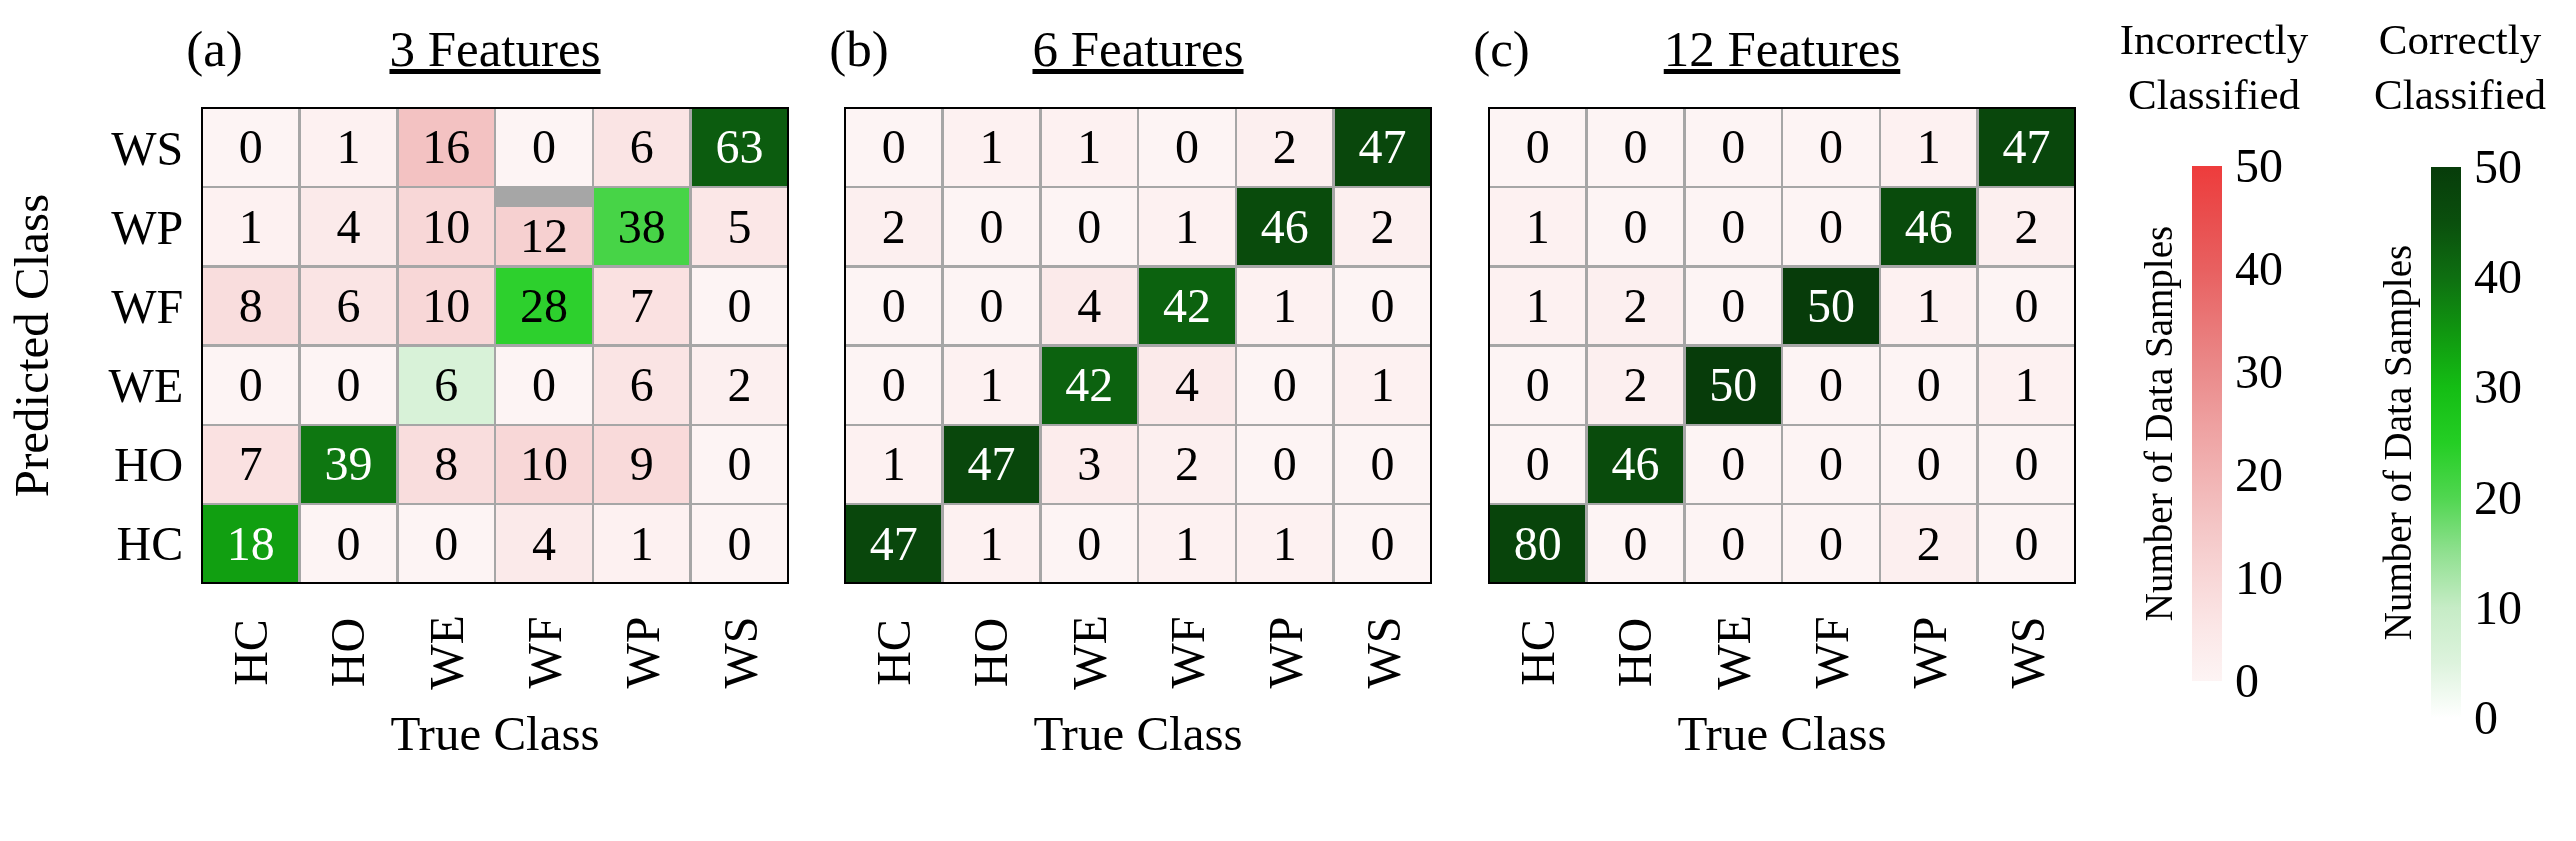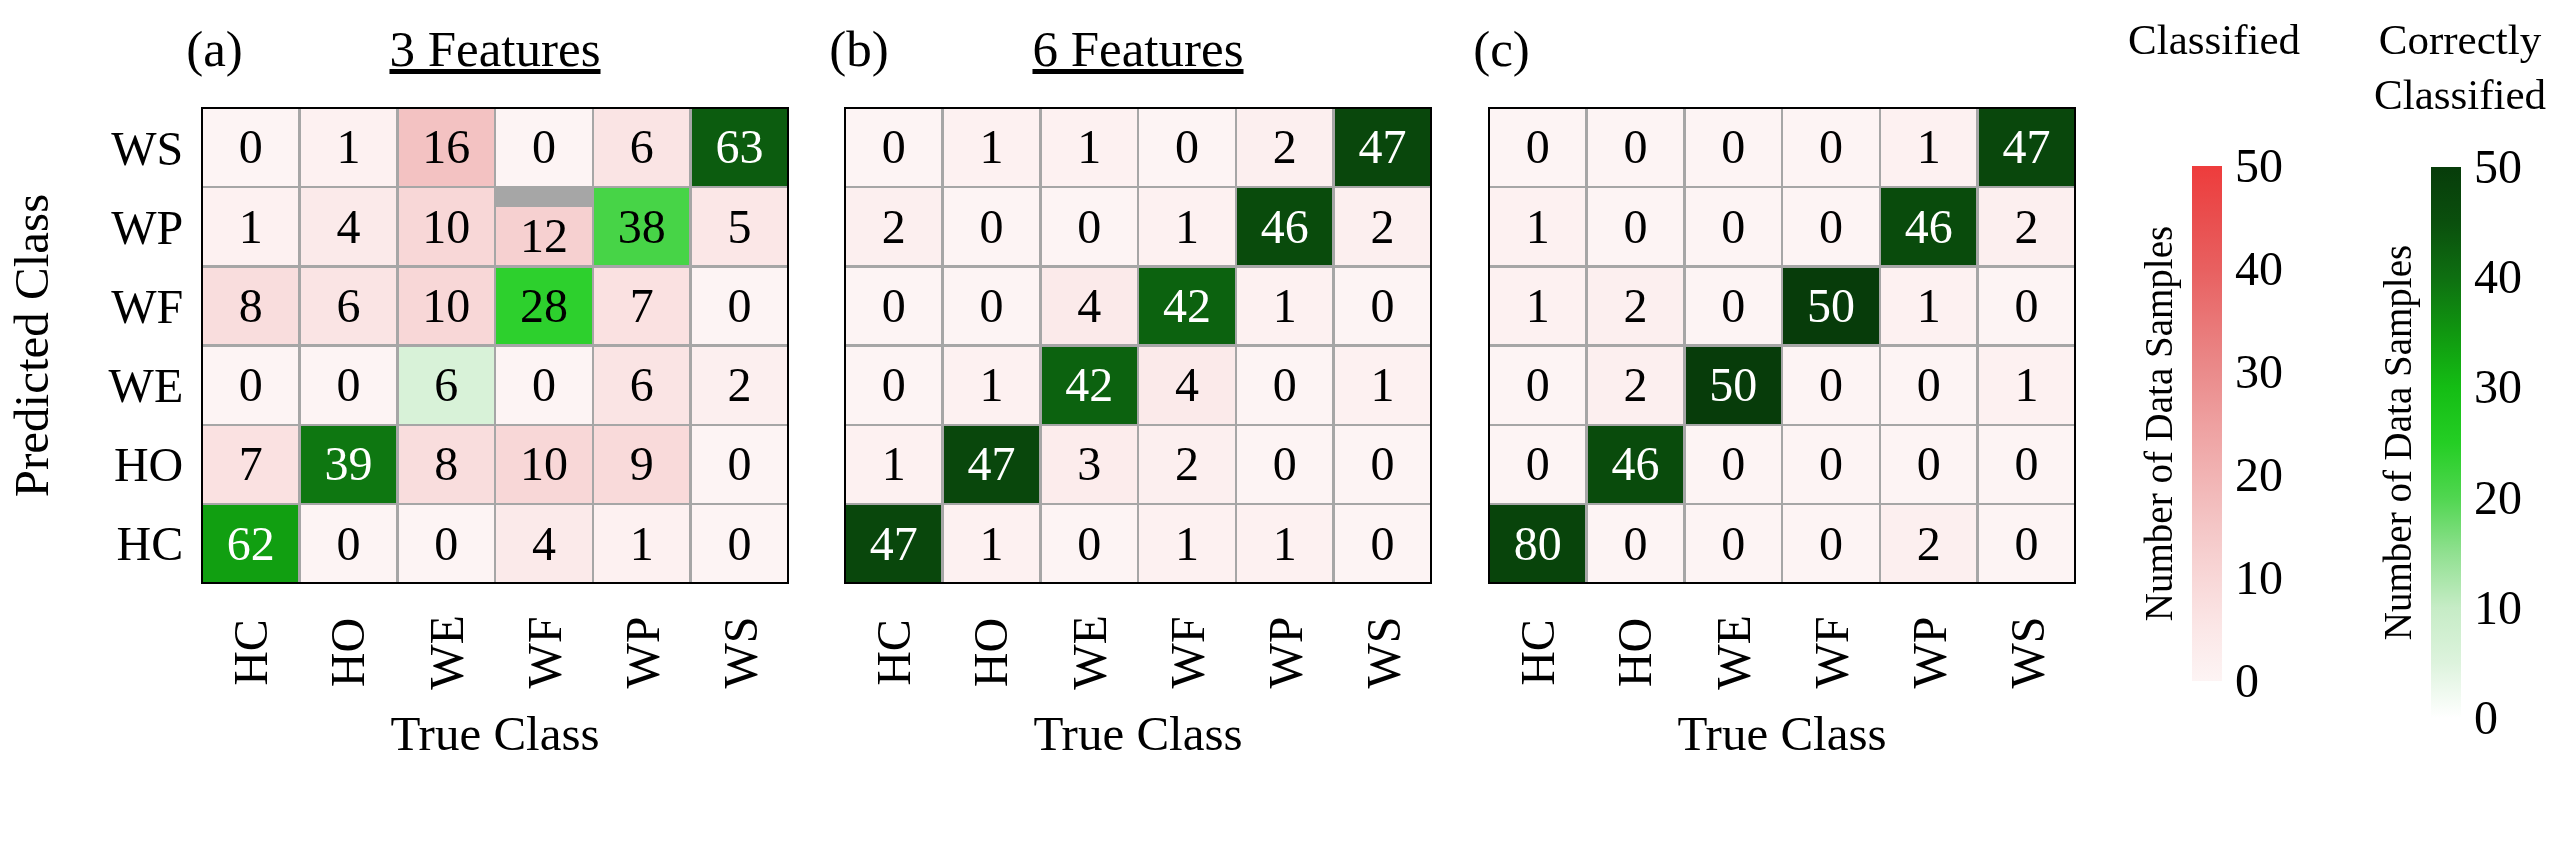--- a/index.html
+++ b/index.html
@@ -92,21 +92,21 @@
         <div class="cell" style="background: rgb(216, 242, 216); color: rgb(0, 0, 0);">6</div>
         <div class="cell" style="background: rgb(253, 244, 244); color: rgb(0, 0, 0);">0</div>
         <div class="cell" style="background: rgb(250, 228, 228); color: rgb(0, 0, 0);">6</div>
         <div class="cell" style="background: rgb(252, 239, 239); color: rgb(0, 0, 0);">2</div>
         <div class="cell" style="background: rgb(250, 225, 225); color: rgb(0, 0, 0);">7</div>
         <div class="cell" style="background: rgb(14, 119, 17); color: rgb(255, 255, 255);">39</div>
         <div class="cell" style="background: rgb(249, 221, 221); color: rgb(0, 0, 0);">8</div>
         <div class="cell" style="background: rgb(248, 215, 215); color: rgb(0, 0, 0);">10</div>
         <div class="cell" style="background: rgb(249, 218, 218); color: rgb(0, 0, 0);">9</div>
         <div class="cell" style="background: rgb(253, 244, 244); color: rgb(0, 0, 0);">0</div>
-        <div class="cell" style="background: rgb(17, 159, 17); color: rgb(255, 255, 255);">62</div>
+        <div class="cell" style="background: rgb(17, 159, 17); color: rgb(255, 255, 255);">18</div>
         <div class="cell" style="background: rgb(253, 244, 244); color: rgb(0, 0, 0);">0</div>
         <div class="cell" style="background: rgb(253, 244, 244); color: rgb(0, 0, 0);">0</div>
         <div class="cell" style="background: rgb(251, 234, 234); color: rgb(0, 0, 0);">4</div>
         <div class="cell" style="background: rgb(253, 241, 241); color: rgb(0, 0, 0);">1</div>
         <div class="cell" style="background: rgb(253, 244, 244); color: rgb(0, 0, 0);">0</div>
       </div>
     <div class="col-labels">
         <div class="col-label" style="left: 0px;">
           <span class="vtext" style="font-size: 48px;">HC</span>
         </div>
@@ -188,20 +188,21 @@
         </div>
         <div class="col-label" style="left: 490px;">
           <span class="vtext" style="font-size: 48px;">WS</span>
         </div>
       </div>
     <div class="xlabel">True Class</div>
   </section>
 
   <section class="panel" id="panel-2">
     <div class="tag">(c)</div>
+    <div class="ptitle">12 Features</div>
     <div class="matrix">
         <div class="cell" style="background: rgb(253, 244, 244); color: rgb(0, 0, 0);">0</div>
         <div class="cell" style="background: rgb(253, 244, 244); color: rgb(0, 0, 0);">0</div>
         <div class="cell" style="background: rgb(253, 244, 244); color: rgb(0, 0, 0);">0</div>
         <div class="cell" style="background: rgb(253, 244, 244); color: rgb(0, 0, 0);">0</div>
         <div class="cell" style="background: rgb(253, 241, 241); color: rgb(0, 0, 0);">1</div>
         <div class="cell" style="background: rgb(9, 71, 12); color: rgb(255, 255, 255);">47</div>
         <div class="cell" style="background: rgb(253, 241, 241); color: rgb(0, 0, 0);">1</div>
         <div class="cell" style="background: rgb(253, 244, 244); color: rgb(0, 0, 0);">0</div>
         <div class="cell" style="background: rgb(253, 244, 244); color: rgb(0, 0, 0);">0</div>
@@ -251,20 +252,21 @@
         </div>
         <div class="col-label" style="left: 490px;">
           <span class="vtext" style="font-size: 48px;">WS</span>
         </div>
       </div>
     <div class="xlabel">True Class</div>
   </section>
 
   <aside class="cbar" id="cbar-0">
     <div class="cb-title">
+      <div>Incorrectly</div>
       <div>Classified</div>
     </div>
     <div class="cb-axis">
       <span class="vtext">Number of Data Samples</span>
     </div>
     <div class="cb-bar" style="background: linear-gradient(to top, rgb(253, 244, 244) 0%, rgb(251, 231, 231) 10%, rgb(248, 215, 215) 20%, rgb(244, 198, 198) 30%, rgb(241, 179, 179) 40%, rgb(238, 160, 160) 50%, rgb(234, 139, 139) 60%, rgb(233, 118, 118) 70%, rgb(232, 96, 96) 80%, rgb(233, 78, 78) 90%, rgb(238, 60, 60) 100%);"></div>
     <div class="cb-ticks">
         <span class="cb-tick" style="top: 0%;">50</span>
         <span class="cb-tick" style="top: 20%;">40</span>
         <span class="cb-tick" style="top: 40%;">30</span>

